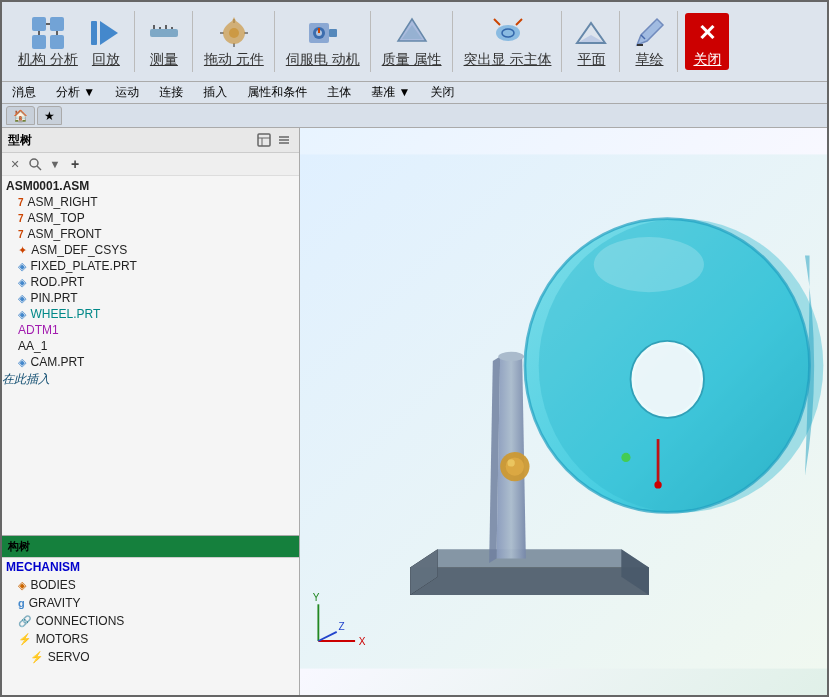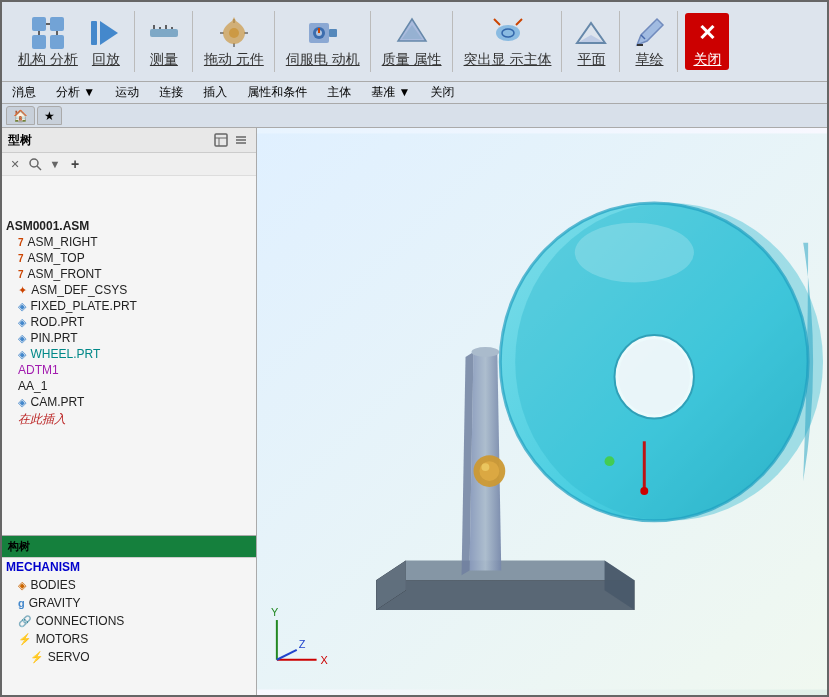--- a/index.html
+++ b/index.html
@@ -23,22 +23,22 @@
     .menubar-item { padding: 2px 10px; cursor: pointer; height: 100%; display: flex; align-items: center; }
 
     
     .tabbar { background: #d8e0ea; border-bottom: 1px solid #aaa; display: flex; height: 24px; padding: 2px 4px; gap: 2px; }
     .tab-btn { padding: 1px 6px; border: 1px solid #aaa; border-radius: 3px 3px 0 0; background: #c8d0da; cursor: pointer; display: flex; align-items: center; justify-content: center; }
 
     
     .content { display: flex; flex: 1; overflow: hidden; }
 
     
-    .sidebar { width: 255px; background: #f5f5f5; border-right: 1px solid #aaa; display: flex; flex-direction: column; }
-    .tree-area { flex: 1; overflow-y: auto; padding: 2px 0; margin-top: 40px; }
+    .sidebar { width: 298px; background: #f5f5f5; border-right: 1px solid #aaa; display: flex; flex-direction: column; }
+    .tree-area { flex: 1; overflow-y: auto; padding: 2px 0; }
     .tree-item { padding: 1px 4px 1px 8px; cursor: pointer; display: flex; align-items: center; gap: 4px; font-size: 12px; color: #222; white-space: nowrap; }
     .tree-item.gray { color: #888; }
     .tree-item.cyan { color: #008888; }
 
     
     .mech-tree { height: 160px; border-top: 1px solid #aaa; display: flex; flex-direction: column; }
     .mech-header { background: #15803d; padding: 3px 6px; border-bottom: 1px solid #ccc; font-weight: bold; font-size: 11px; }
     .mech-items { flex: 1; overflow-y: auto; }
     .mech-item { padding: 2px 4px 2px 12px; cursor: pointer; display: flex; align-items: center; gap: 4px; font-size: 12px; color: #222; }
 
@@ -314,21 +314,21 @@
         <div class="tree-item gray" style="padding-left:16px; color:#a21caf;">
           <span>ADTM1</span>
         </div>
         <div class="tree-item" style="padding-left:16px;">
           <span>AA_1</span>
         </div>
         <div class="tree-item" style="padding-left:16px;">
           <span style="color:#4488cc; font-size:11px;">◈</span>
           <span>CAM.PRT</span>
         </div>
-        <div class="tree-item" style="padding-left:16px; color:#b91c1c; font-style:italic;">
+        <div class="tree-item" style="padding-left:0; color:#0c4a6e; font-style:italic;">
           <span>在此插入</span>
         </div>
       </div>
 
       <div class="mech-tree">
         <div class="mech-header">构树</div>
         <div class="mech-items">
           <div class="mech-item" style="padding-left:4px; font-weight:bold; color:#0000cc;text-align:center;">
             <span>MECHANISM</span>
           </div>

